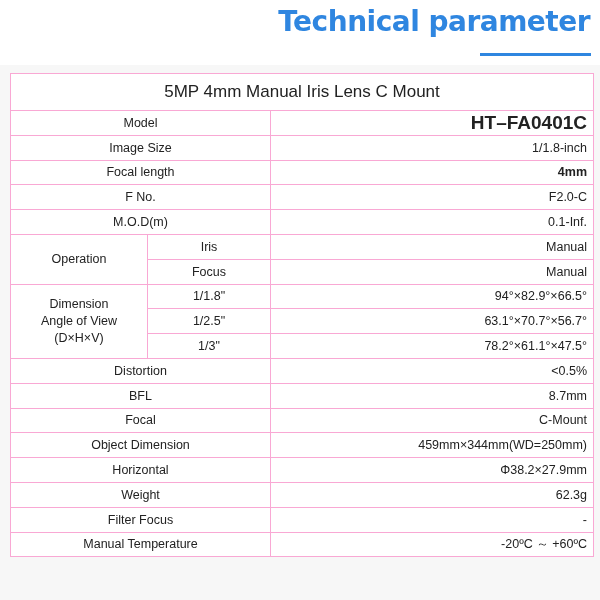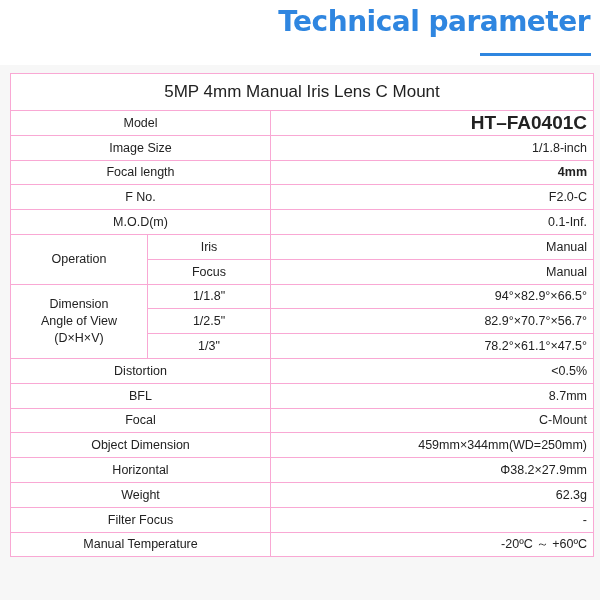--- a/index.html
+++ b/index.html
@@ -102,21 +102,21 @@
     <td class="lbl multi" rowspan="3">
       <div>Dimension</div>
       <div>Angle of View</div>
       <div>(D×H×V)</div>
     </td>
     <td class="lbl">1/1.8"</td>
     <td class="val">94°×82.9°×66.5°</td>
   </tr>
   <tr>
     <td class="lbl">1/2.5"</td>
-    <td class="val">82.9°×70.7°×56.7°</td>
+    <td class="val">63.1°×70.7°×56.7°</td>
   </tr>
   <tr>
     <td class="lbl">1/3"</td>
     <td class="val">78.2°×61.1°×47.5°</td>
   </tr>
 
   <tr>
     <td class="lbl" colspan="2">Distortion</td>
     <td class="val">&lt;0.5%</td>
   </tr>

